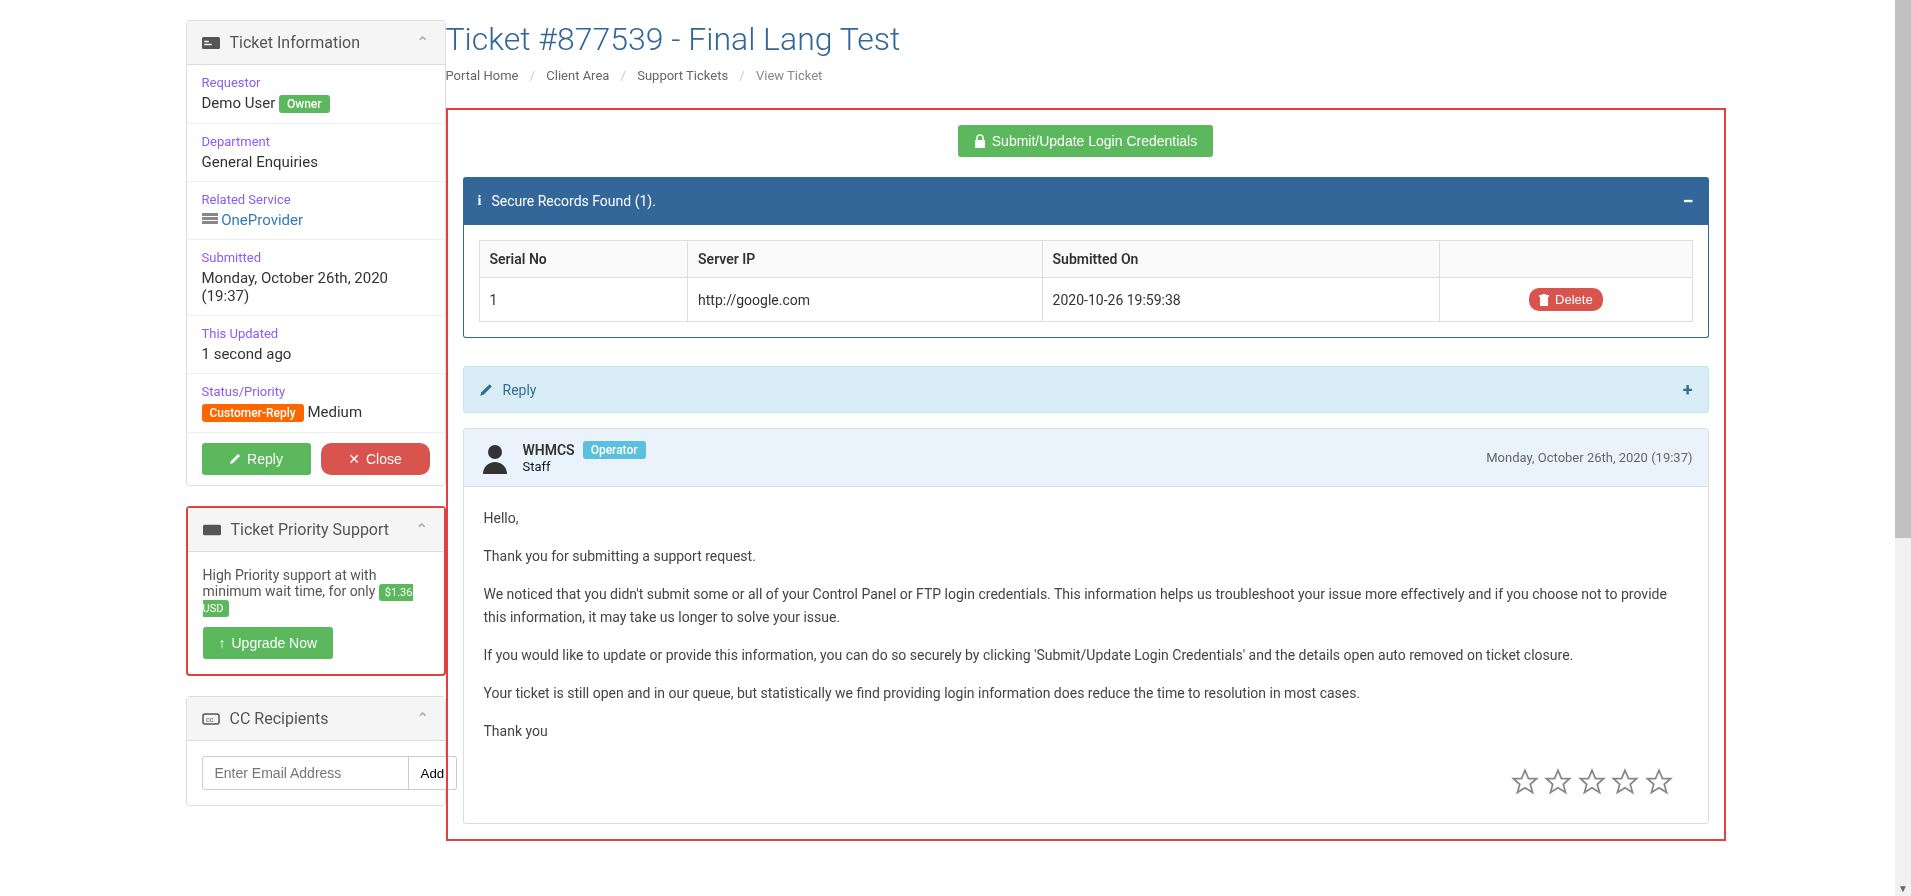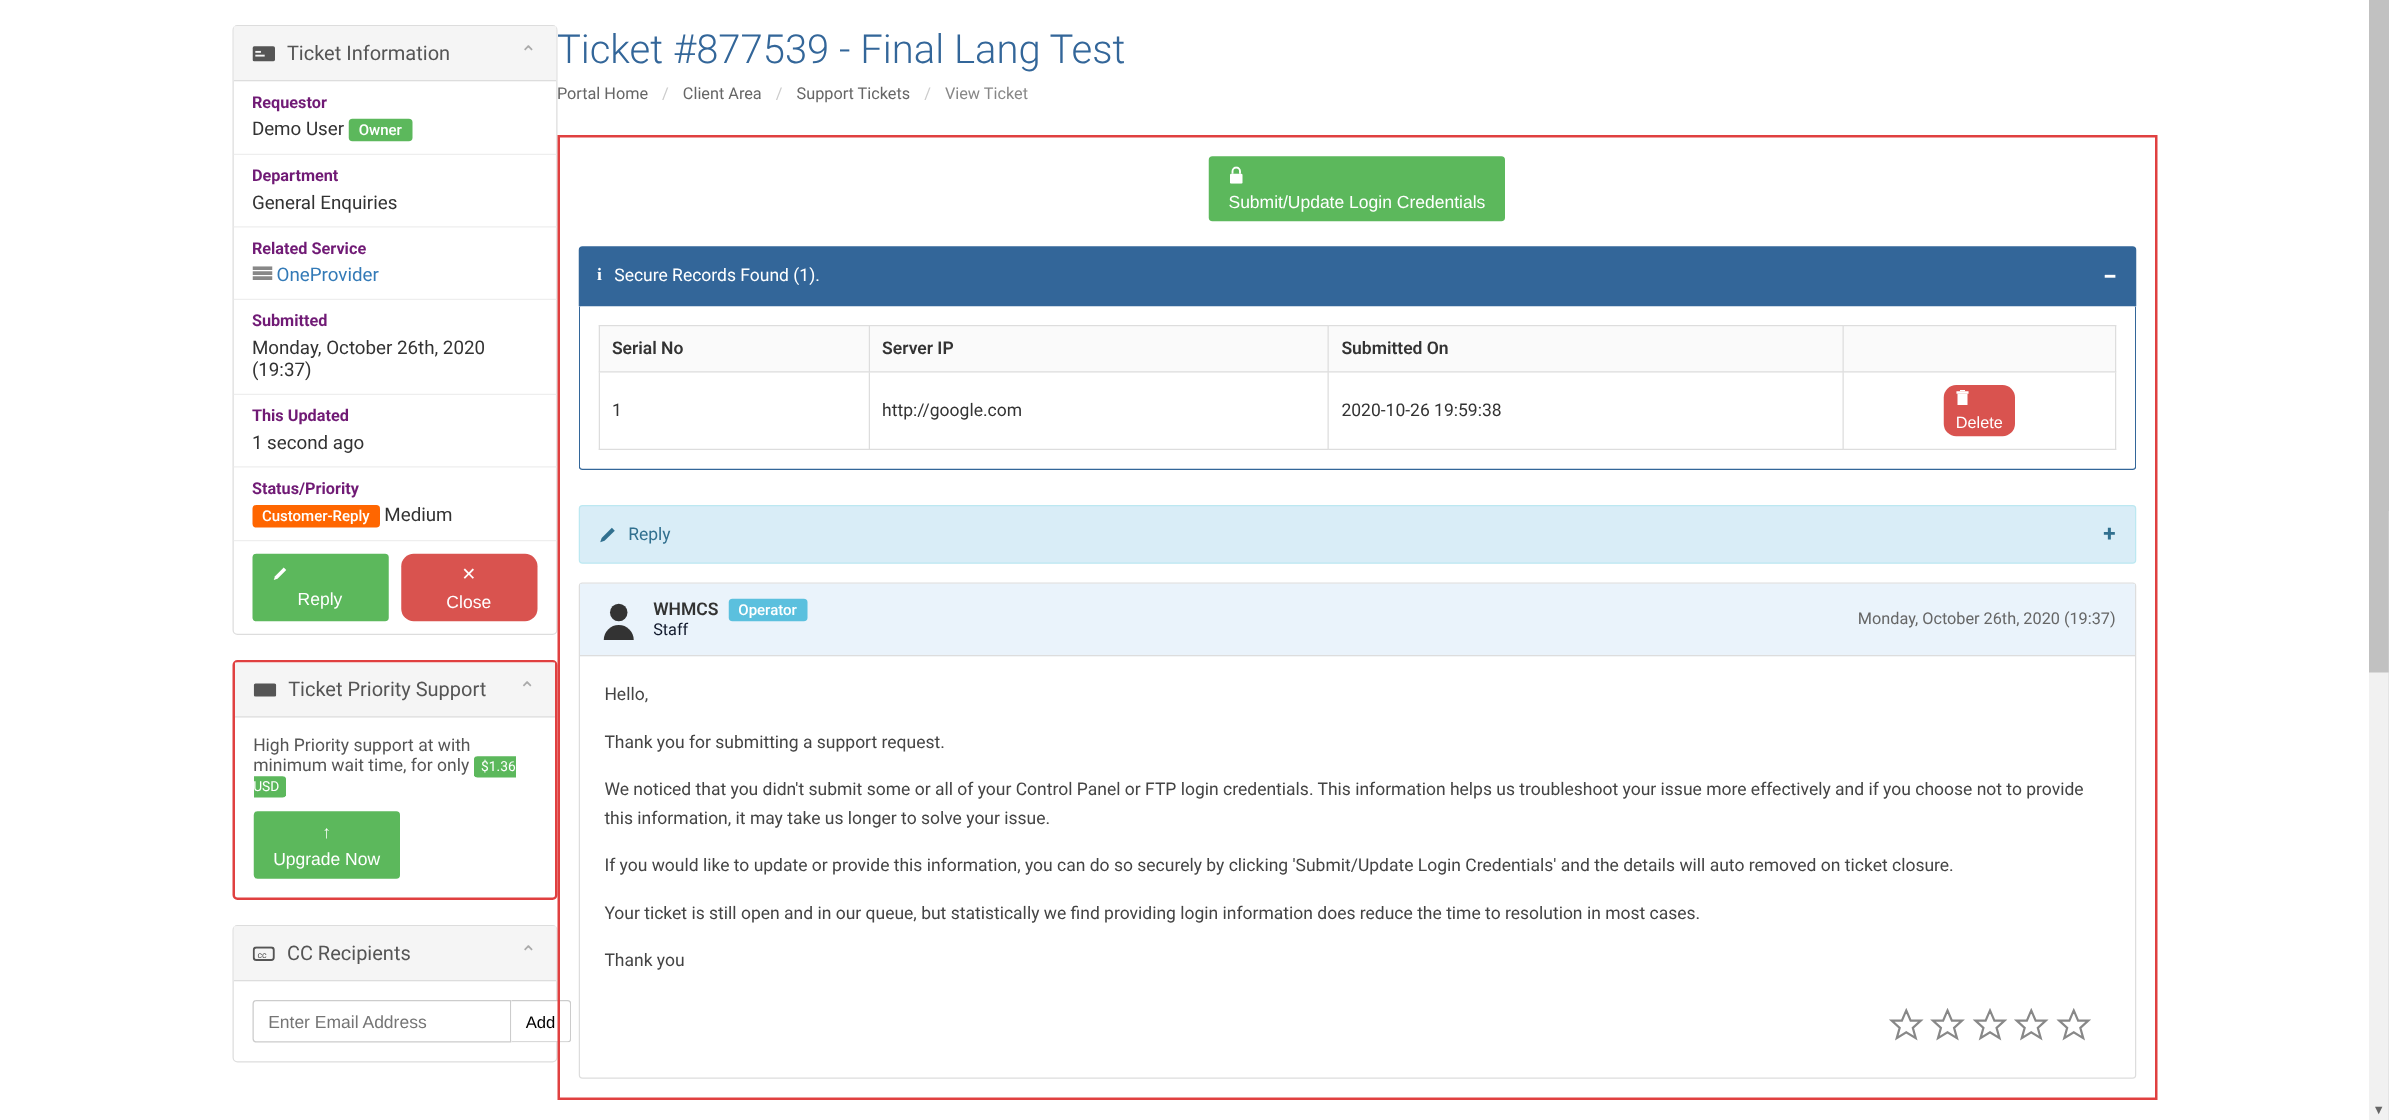--- a/index.html
+++ b/index.html
@@ -9,29 +9,29 @@
 .main { flex: 1; }
 
 .panel { background: #fff; border: 1px solid #ddd; border-radius: 4px; margin-bottom: 20px; }
 .panel-header { background: #f5f5f5; padding: 12px 15px; border-bottom: 1px solid #ddd; display: flex; align-items: center; gap: 10px; color: #555; font-size: 16px; position: relative; }
 .panel-header .chevron { margin-left: auto; color: #aaa; }
 .panel-body { padding: 0; }
 .panel-body-pad { padding: 15px; }
 
 .info-row { padding: 10px 15px; border-bottom: 1px solid #eee; }
 .info-row:last-child { border-bottom: none; }
-.info-label { color: #701a75; font-size: 13px; margin-bottom: 4px; font-weight: bold; }
+.info-label { color: #8b5cf6; font-size: 13px; margin-bottom: 4px; }
 .info-value { color: #333; font-size: 15px; }
 .badge { display: inline-block; padding: 2px 8px; border-radius: 3px; font-size: 12px; color: #fff; font-weight: 500; }
 .badge-green { background: #5cb85c; }
 .badge-orange { background: #ff6600; }
 .badge-teal { background: #5bc0de; }
 .price-badge { background: #5cb85c; color: #fff; padding: 2px 6px; border-radius: 3px; font-size: 11px; }
 
-.btn { display: inline-flex; gap: 6px; padding: 8px 16px; border: none; border-radius: 3px; font-size: 14px; cursor: pointer; color: #fff; flex-direction: column; }
+.btn { display: inline-flex; align-items: center; gap: 6px; padding: 8px 16px; border: none; border-radius: 3px; font-size: 14px; cursor: pointer; color: #fff; }
 .btn-green { background: #5cb85c; }
 .btn-red { background: #d9534f; border-radius: 10px; }
 .btn-row { display: flex; gap: 10px; padding: 10px 15px; }
 .btn-row .btn { flex: 1; justify-content: center; }
 .btn-sm { padding: 4px 10px; font-size: 13px; }
 
 .highlight-red { border: 2px solid #e04040; }
 
 h1 { color: #336699; font-weight: 300; font-size: 32px; margin-bottom: 10px; }
 .breadcrumb { color: #888; font-size: 13px; margin-bottom: 15px; padding-bottom: 10px; }
@@ -263,21 +263,21 @@
               <span class="badge badge-teal">Operator</span>
             </div>
             <div class="message-role">Staff</div>
           </div>
           <div class="message-date">Monday, October 26th, 2020 (19:37)</div>
         </div>
         <div class="message-body">
           <p>Hello,</p>
           <p>Thank you for submitting a support request.</p>
           <p>We noticed that you didn't submit some or all of your Control Panel or FTP login credentials. This information helps us troubleshoot your issue more effectively and if you choose not to provide this information, it may take us longer to solve your issue.</p>
-          <p>If you would like to update or provide this information, you can do so securely by clicking 'Submit/Update Login Credentials' and the details will auto removed on ticket closure.</p>
+          <p>If you would like to update or provide this information, you can do so securely by clicking 'Submit/Update Login Credentials' and the details open auto removed on ticket closure.</p>
           <p>Your ticket is still open and in our queue, but statistically we find providing login information does reduce the time to resolution in most cases.</p>
           <p>Thank you</p>
           <div class="stars">
             <svg class="star" viewBox="0 0 24 24" fill="none" stroke="#888" stroke-width="1.5">
                 <path d="M12 2 L15 9 L22 9 L16.5 14 L18.5 21 L12 17 L5.5 21 L7.5 14 L2 9 L9 9 Z"></path>
               </svg>
             <svg class="star" viewBox="0 0 24 24" fill="none" stroke="#888" stroke-width="1.5">
                 <path d="M12 2 L15 9 L22 9 L16.5 14 L18.5 21 L12 17 L5.5 21 L7.5 14 L2 9 L9 9 Z"></path>
               </svg>
             <svg class="star" viewBox="0 0 24 24" fill="none" stroke="#888" stroke-width="1.5">

